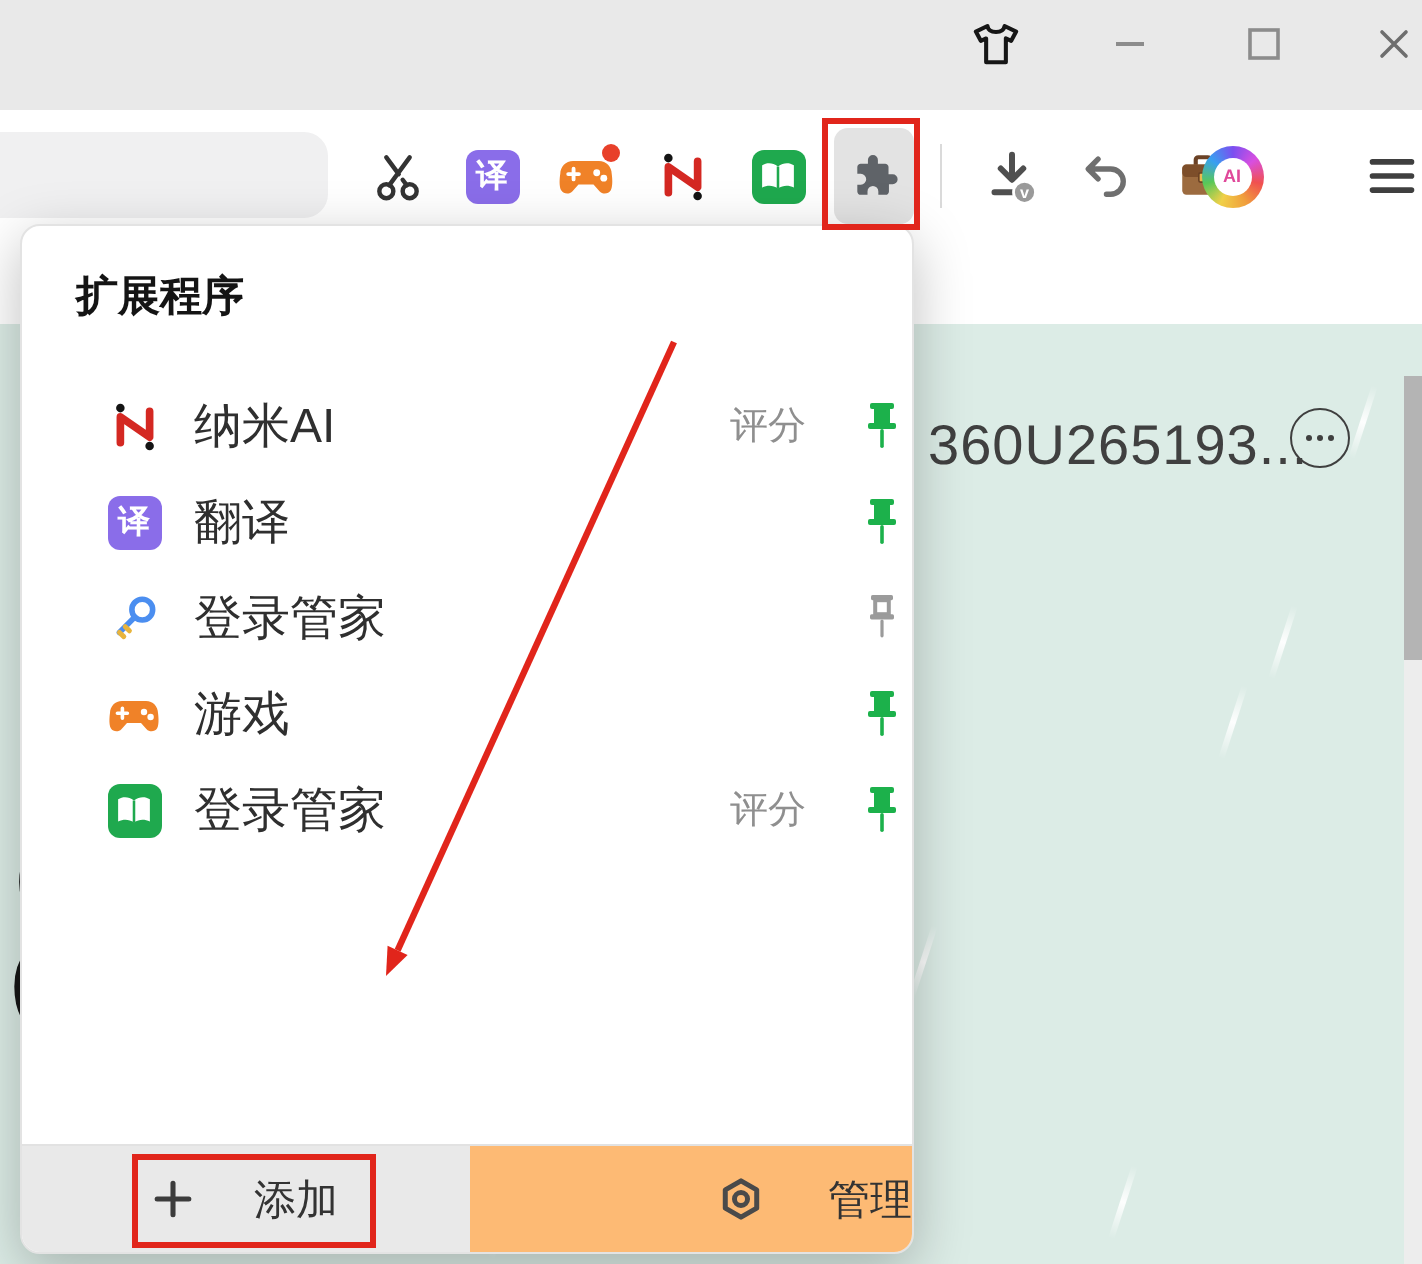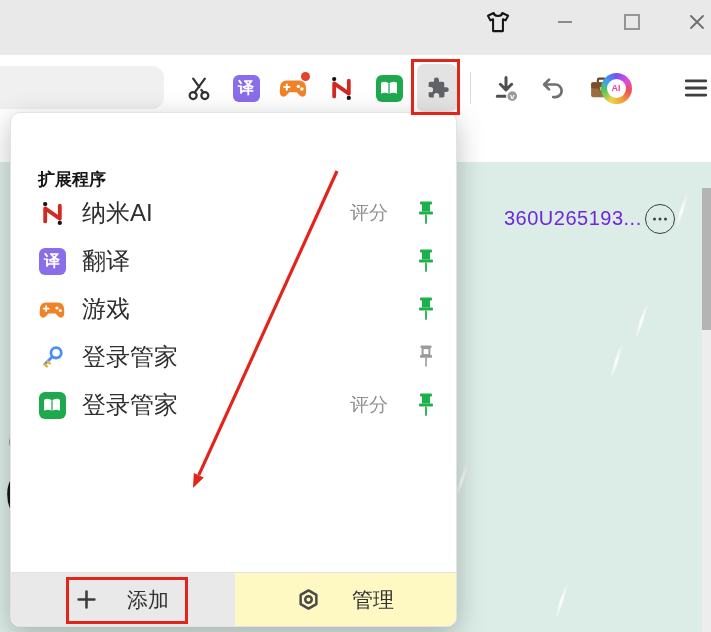--- a/index.html
+++ b/index.html
@@ -21,42 +21,42 @@
   .badge-square { width:27px; height:27px; border-radius:6px; display:flex; align-items:center; justify-content:center; }
   .badge-translate { background:#8a6de9; color:#fff; font-size:16px; font-weight:bold; }
   .badge-book { background:#1fa94e; }
 
   .ai-ring { width:31px; height:31px; border-radius:50%; background:conic-gradient(#7b4ff0,#d84fe0,#f05050,#f0a03c,#f0d048,#58c858,#38a0f0,#7b4ff0); display:flex; align-items:center; justify-content:center; }
   .ai-inner { width:19px; height:19px; border-radius:50%; background:#fff; display:flex; align-items:center; justify-content:center; font-size:9px; font-weight:bold; color:#e0489a; }
 
   
   .page { position:absolute; left:0; top:162px; width:711px; height:470px; background:#dcece6; }
   .big-glyph { position:absolute; left:-2px; top:236px; font-size:150px; line-height:1; font-weight:bold; color:#161616; font-family:"DejaVu Sans",sans-serif; }
-  .user-row-text { position:absolute; left:464px; top:45px; font-size:20px; color:#6d28d9; letter-spacing:0.5px;margin-left:40px; }
+  .user-row-text { position:absolute; left:464px; top:45px; font-size:28px; color:#404040; letter-spacing:0.5px; }
   .ellipsis-btn { position:absolute; left:645px; top:42px; width:30px; height:30px; border:1.7px solid #3f3f3f; border-radius:50%; display:flex; align-items:center; justify-content:center; cursor:pointer; background:transparent; }
   .streak { position:absolute; width:2.5px; height:38px; background:linear-gradient(to bottom, rgba(255,255,255,0), rgba(255,255,255,0.95), rgba(255,255,255,0)); transform:rotate(18deg); }
   .scroll-track { position:absolute; right:0; top:26px; width:9px; height:444px; background:#ededed; }
   .scroll-thumb { position:absolute; right:0; top:0; width:9px; height:142px; background:#b4b4b4; cursor:pointer; }
 
   
   .panel { position:absolute; left:10px; top:112px; width:447px; height:515px; background:#fff; border:1px solid #e3e3e3; border-radius:10px; box-shadow:0 8px 28px rgba(0,0,0,.25); z-index:10; }
-  .panel-title { position:absolute; left:27px; top:21px; font-size:17px; font-weight:bold; color:#141414;margin-top:34px; }
-  .ext-list { position:absolute; left:1px; top:76px; width:100%;text-align:center; }
+  .panel-title { position:absolute; left:27px; top:21px; font-size:21px; font-weight:bold; color:#141414; }
+  .ext-list { position:absolute; left:16px; top:76px; width:100%;text-align:center; }
   .ext-row { height:48px; display:flex; align-items:center; padding:0 22px 0 26px; cursor:pointer; }
   .ricon { width:28px; height:28px; display:flex; align-items:center; justify-content:center; flex:0 0 28px; }
   .rlabel { margin-left:16px; font-size:24px; color:#2f2f2f; white-space:nowrap; }
   .spacer { flex:1; }
   .rating { font-size:19px; color:#8f8f8f; margin-right:29px; cursor:pointer; }
   .pin { width:18px; height:28px; display:flex; align-items:center; justify-content:center; cursor:pointer; }
   .pin-green { color:#1cb14b; }
   .pin-gray { color:#9b9b9b; }
 
   .panel-footer { position:absolute; left:0; bottom:0; width:100%; height:54px; border-top:1px solid #e2e2e2; display:flex; }
   .footer-add { width:224px; background:#e9e9e9; border-bottom-left-radius:9px; display:flex; align-items:center; justify-content:center; gap:11px; cursor:pointer; }
-  .footer-manage { flex:1; background:#fef9c3; border-bottom-right-radius:9px; display:flex; align-items:center; justify-content:center; gap:12px; cursor:pointer; }
+  .footer-manage { flex:1; background:#fdba74; border-bottom-right-radius:9px; display:flex; align-items:center; justify-content:flex-end; gap:12px; cursor:pointer; }
   .footer-label { font-size:21px; color:#333;margin-left:20px; }
 
   
   .anno-box { position:absolute; border:3px solid #e1251b; z-index:30; pointer-events:none; }
   .anno-box.puzzle { left:411px; top:59px; width:49px; height:56px; }
   .anno-box.add { left:66px; top:577px; width:122px; height:47px; }
   .arrow-svg { position:absolute; left:0; top:0; width:711px; height:632px; z-index:25; pointer-events:none; }
 
   svg { display:block; }
 </style>
@@ -258,54 +258,54 @@
         <span class="rating"></span>
         <span class="pin pin-green">
             <svg width="18" height="26" viewBox="0 0 18 26">
               <use href="#sym-pin-solid"></use>
             </svg>
           </span>
       </div>
 
       <div class="ext-row">
         <span class="ricon">
-            <svg width="29" height="25" viewBox="0 0 28 24">
-              <use href="#sym-game"></use>
-            </svg>
-          </span>
-        <span class="rlabel">游戏</span>
-        <span class="spacer"></span>
-        <span class="rating"></span>
-        <span class="pin pin-green">
-            <svg width="18" height="26" viewBox="0 0 18 26">
-              <use href="#sym-pin-solid"></use>
-            </svg>
-          </span>
-      </div>
-
-      <div class="ext-row">
-        <span class="ricon">
           <svg width="27" height="27" viewBox="0 0 26 26">
             <circle cx="16.5" cy="8.5" r="5" fill="none" stroke="#4b8ef0" stroke-width="2.7"></circle>
             <path d="M12.8 12.2 L5.5 19.5" stroke="#4b8ef0" stroke-width="2.7" stroke-linecap="round"></path>
             <path d="M5.5 19.5 l2.1 2 M8.3 16.7 l2 2" stroke="#e8b43c" stroke-width="2.4" stroke-linecap="round"></path>
           </svg>
         </span>
         <span class="rlabel">登录管家</span>
         <span class="spacer"></span>
         <span class="rating"></span>
         <span class="pin pin-gray">
             <svg width="18" height="26" viewBox="0 0 18 26">
               <use href="#sym-pin-outline"></use>
             </svg>
           </span>
       </div>
 
       <div class="ext-row">
         <span class="ricon">
+            <svg width="29" height="25" viewBox="0 0 28 24">
+              <use href="#sym-game"></use>
+            </svg>
+          </span>
+        <span class="rlabel">游戏</span>
+        <span class="spacer"></span>
+        <span class="rating"></span>
+        <span class="pin pin-green">
+            <svg width="18" height="26" viewBox="0 0 18 26">
+              <use href="#sym-pin-solid"></use>
+            </svg>
+          </span>
+      </div>
+
+      <div class="ext-row">
+        <span class="ricon">
           <div class="badge-square badge-book">
               <svg width="18" height="15" viewBox="0 0 17 14">
                 <use href="#sym-book"></use>
               </svg>
             </div>
         </span>
         <span class="rlabel">登录管家</span>
         <span class="spacer"></span>
         <span class="rating">评分</span>
         <span class="pin pin-green">

